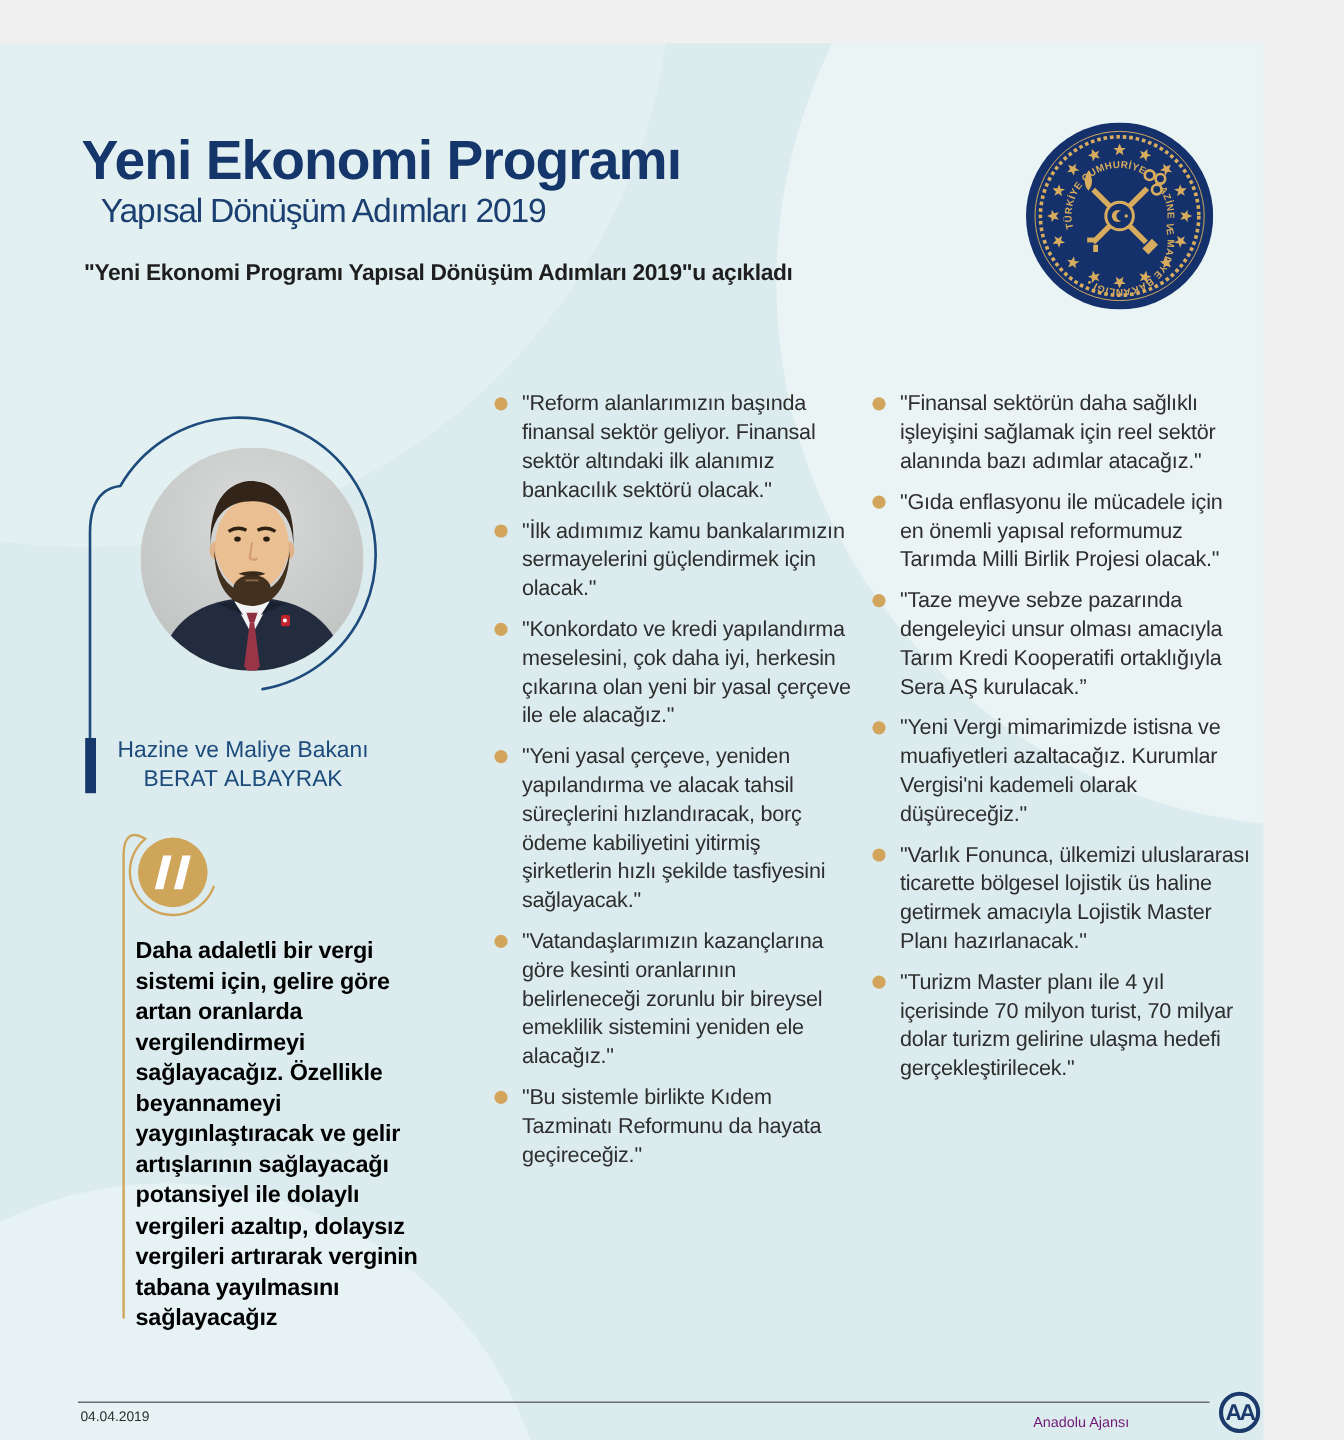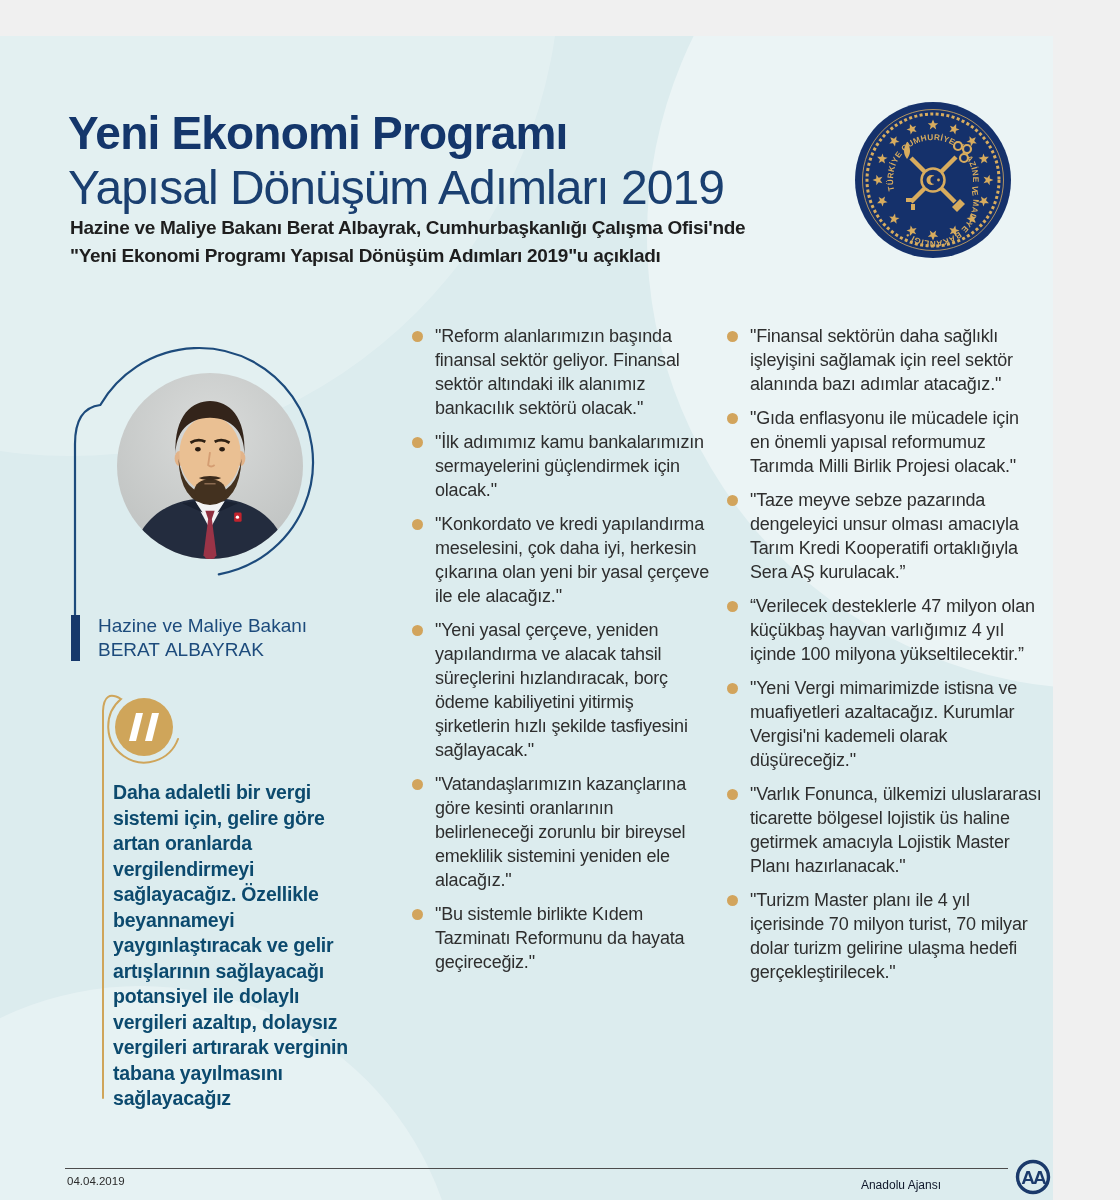--- a/index.html
+++ b/index.html
@@ -9,66 +9,65 @@
     font-family:"Liberation Sans", sans-serif;
     margin-top:36px;
   }
   .bg-circle{position:absolute;border-radius:50%;background:rgba(255,255,255,0.42);}
   .bg-c1{left:647px;top:-253px;width:906px;height:906px;}
   .bg-c2{left:-180px;top:950px;width:640px;height:640px;background:rgba(255,255,255,0.30);}
   .bg-c3{left:-420px;top:-560px;width:980px;height:980px;background:rgba(255,255,255,0.22);}
 
   .title1{position:absolute;left:68px;top:70px;font-size:46px;font-weight:800;
     color:#14366b;letter-spacing:-0.8px;white-space:nowrap;}
-  .title2{position:absolute;left:68px;top:124px;font-size:48px;font-weight:300;
+  .title2{position:absolute;left:84px;top:124px;font-size:28px;font-weight:300;
     color:#1a3f70;letter-spacing:-1px;white-space:nowrap;}
   .subtitle{position:absolute;left:70px;top:178px;font-size:19px;font-weight:700;
     color:#1e1e1e;line-height:27.5px;letter-spacing:-0.3px;white-space:nowrap;}
 
   .emblem{position:absolute;left:855px;top:66px;width:156px;height:156px;}
   .emblem text{font-family:"Liberation Sans", sans-serif;}
 
   .portrait-wrap{position:absolute;left:117px;top:337px;width:186px;height:186px;
     border-radius:50%;overflow:hidden;}
   .deco-line{position:absolute;left:55px;top:290px;width:290px;height:340px;pointer-events:none;}
 
   .name-bar{position:absolute;left:71px;top:579px;width:9px;height:46px;background:#16386b;}
-  .name-block{position:absolute;left:98px;top:578px;font-size:19px;color:#1d4b7c;line-height:23.5px;}
+  .name-block{position:absolute;left:98px;top:578px;font-size:19px;color:#1d4b7c;line-height:23.5px;text-align:center;}
   .name-block .nm-last{font-weight:400;margin-left:5px;}
 
   .quote-deco{position:absolute;left:95px;top:645px;width:130px;height:430px;pointer-events:none;}
   .quote-text{position:absolute;left:113px;top:744px;width:252px;font-size:19.5px;font-weight:700;
-    color:#0c4a6e;line-height:25.5px;letter-spacing:-0.2px;}
+    color:#000000;line-height:25.5px;letter-spacing:-0.2px;}
 
   ul.qcol{position:absolute;margin:0;padding:0;list-style:none;top:288px;}
   ul.qcol.mid{left:412px;width:300px;}
   ul.qcol.rgt{left:727px;width:316px;}
   ul.qcol li{position:relative;padding-left:23px;margin:0 0 10px 0;
     font-size:18px;line-height:24px;color:#2e2e2e;letter-spacing:-0.2px;}
   ul.qcol li::before{content:"";position:absolute;left:0;top:7px;width:11px;height:11px;
     border-radius:50%;background:#d2a45c;}
 
   .foot-line{position:absolute;left:65px;top:1132px;width:943px;height:1px;background:#4c4c4c;}
   .foot-date{position:absolute;left:67px;top:1139px;font-size:11.5px;color:#2b2b2b;}
-  .foot-agency{position:absolute;right:112px;top:1142px;font-size:12px;color:#0f172a;}
+  .foot-agency{position:absolute;right:112px;top:1142px;font-size:12px;color:#701a75;}
   .aa-logo{position:absolute;left:1013px;top:1121px;width:40px;height:40px;}
 </style>
 </head>
 <body>
 
 <div class="canvas">
 
   <div class="bg-circle bg-c1"></div>
   <div class="bg-circle bg-c2"></div>
   <div class="bg-circle bg-c3"></div>
 
   <div class="title1">Yeni Ekonomi Programı</div>
   <div class="title2">Yapısal Dönüşüm Adımları 2019</div>
   <div class="subtitle">
-    <div>Hazine ve Maliye Bakanı Berat Albayrak, Cumhurbaşkanlığı Çalışma Ofisi'nde</div>
     <div>"Yeni Ekonomi Programı Yapısal Dönüşüm Adımları 2019"u açıkladı</div>
   </div>
 
   <svg class="emblem" viewBox="0 0 156 156">
     <defs>
       <path id="star" d="M0,-5.5 L1.6,-1.7 L5.2,-1.7 L2.3,0.65 L3.2,4.45 L0,2.1 L-3.2,4.45 L-2.3,0.65 L-5.2,-1.7 L-1.6,-1.7 Z" fill="#d8ac5e"></path>
       <path id="sealTextCircle" d="M39.4,88.4 A40,40 0 1 1 116.6,88.4 A40,40 0 1 1 39.4,88.4" fill="none"></path>
     </defs>
     <circle cx="78" cy="78" r="78" fill="#15316b"></circle>
     <circle cx="78" cy="78" r="66" fill="none" stroke="#d8ac5e" stroke-width="3" stroke-dasharray="3 2.4"></circle>
@@ -169,21 +168,20 @@
     <li>"Konkordato ve kredi yapılandırma meselesini, çok daha iyi, herkesin çıkarına olan yeni bir yasal çerçeve ile ele alacağız."</li>
     <li>"Yeni yasal çerçeve, yeniden yapılandırma ve alacak tahsil süreçlerini hızlandıracak, borç ödeme kabiliyetini yitirmiş şirketlerin hızlı şekilde tasfiyesini sağlayacak."</li>
     <li>"Vatandaşlarımızın kazançlarına göre kesinti oranlarının belirleneceği zorunlu bir bireysel emeklilik sistemini yeniden ele alacağız."</li>
     <li>"Bu sistemle birlikte Kıdem Tazminatı Reformunu da hayata geçireceğiz."</li>
   </ul>
 
   <ul class="qcol rgt">
     <li>"Finansal sektörün daha sağlıklı işleyişini sağlamak için reel sektör alanında bazı adımlar atacağız."</li>
     <li>"Gıda enflasyonu ile mücadele için en önemli yapısal reformumuz Tarımda Milli Birlik Projesi olacak."</li>
     <li>"Taze meyve sebze pazarında dengeleyici unsur olması amacıyla Tarım Kredi Kooperatifi ortaklığıyla Sera AŞ kurulacak.”</li>
-    <li>“Verilecek desteklerle 47 milyon olan küçükbaş hayvan varlığımız 4 yıl içinde 100 milyona yükseltilecektir.”</li>
     <li>"Yeni Vergi mimarimizde istisna ve muafiyetleri azaltacağız. Kurumlar Vergisi'ni kademeli olarak düşüreceğiz."</li>
     <li>"Varlık Fonunca, ülkemizi uluslararası ticarette bölgesel lojistik üs haline getirmek amacıyla Lojistik Master Planı hazırlanacak."</li>
     <li>"Turizm Master planı ile 4 yıl içerisinde 70 milyon turist, 70 milyar dolar turizm gelirine ulaşma hedefi gerçekleştirilecek."</li>
   </ul>
 
   <div class="foot-line"></div>
   <div class="foot-date">04.04.2019</div>
   <div class="foot-agency">Anadolu Ajansı</div>
   <svg class="aa-logo" viewBox="0 0 40 40">
     <circle cx="20" cy="20" r="15.5" fill="none" stroke="#1b3a6b" stroke-width="3.4"></circle>

